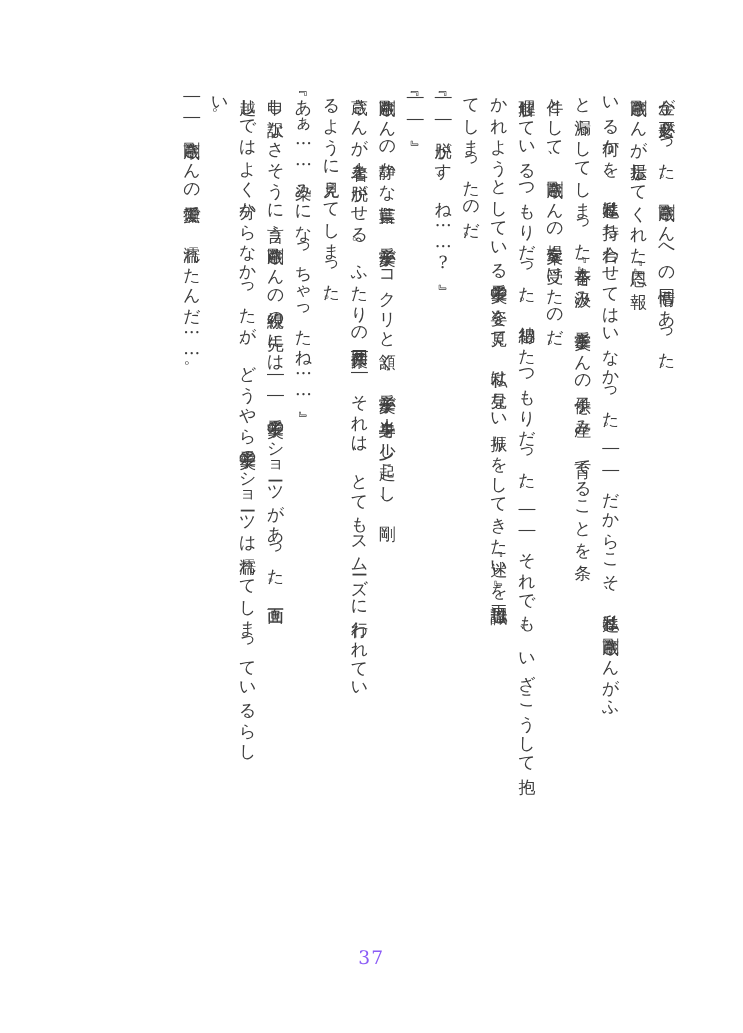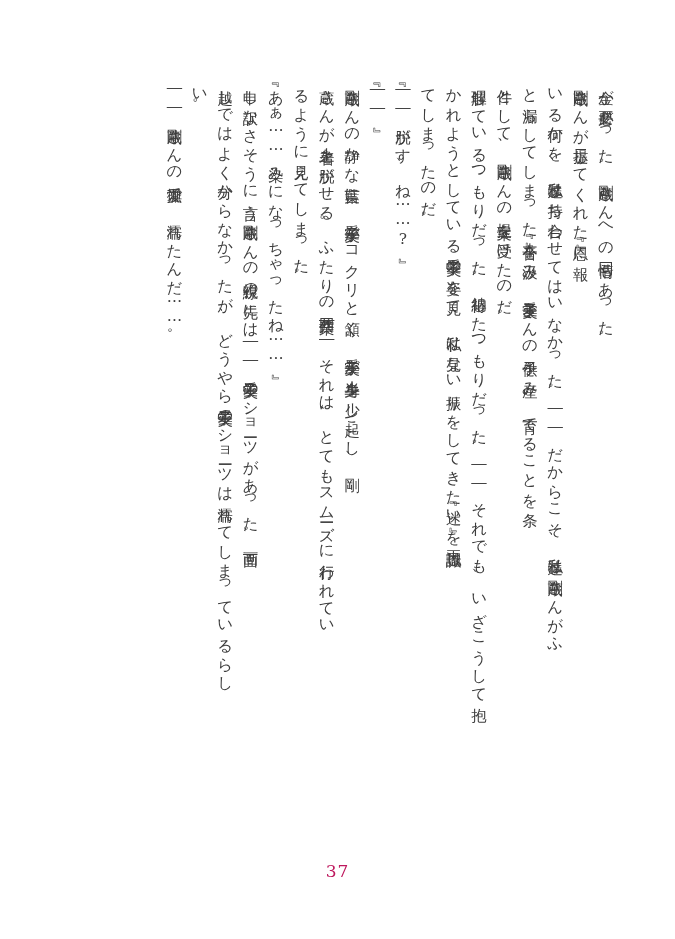--- a/index.html
+++ b/index.html
@@ -52,21 +52,21 @@
     -webkit-font-smoothing: antialiased;
   }
 
   .page-number {
     position: absolute;
     left: 0;
     right: 0;
     bottom: 58px;
     text-align: center;
     font-size: 17px;
-    color: #be185d;
+    color: #8b5cf6;
     font-family: "DejaVu Serif", "Liberation Serif", serif;
     letter-spacing: 1px;
   }
 </style>
 </head>
 <body>
 
 <div class="page">
 
   <div class="text-block">

